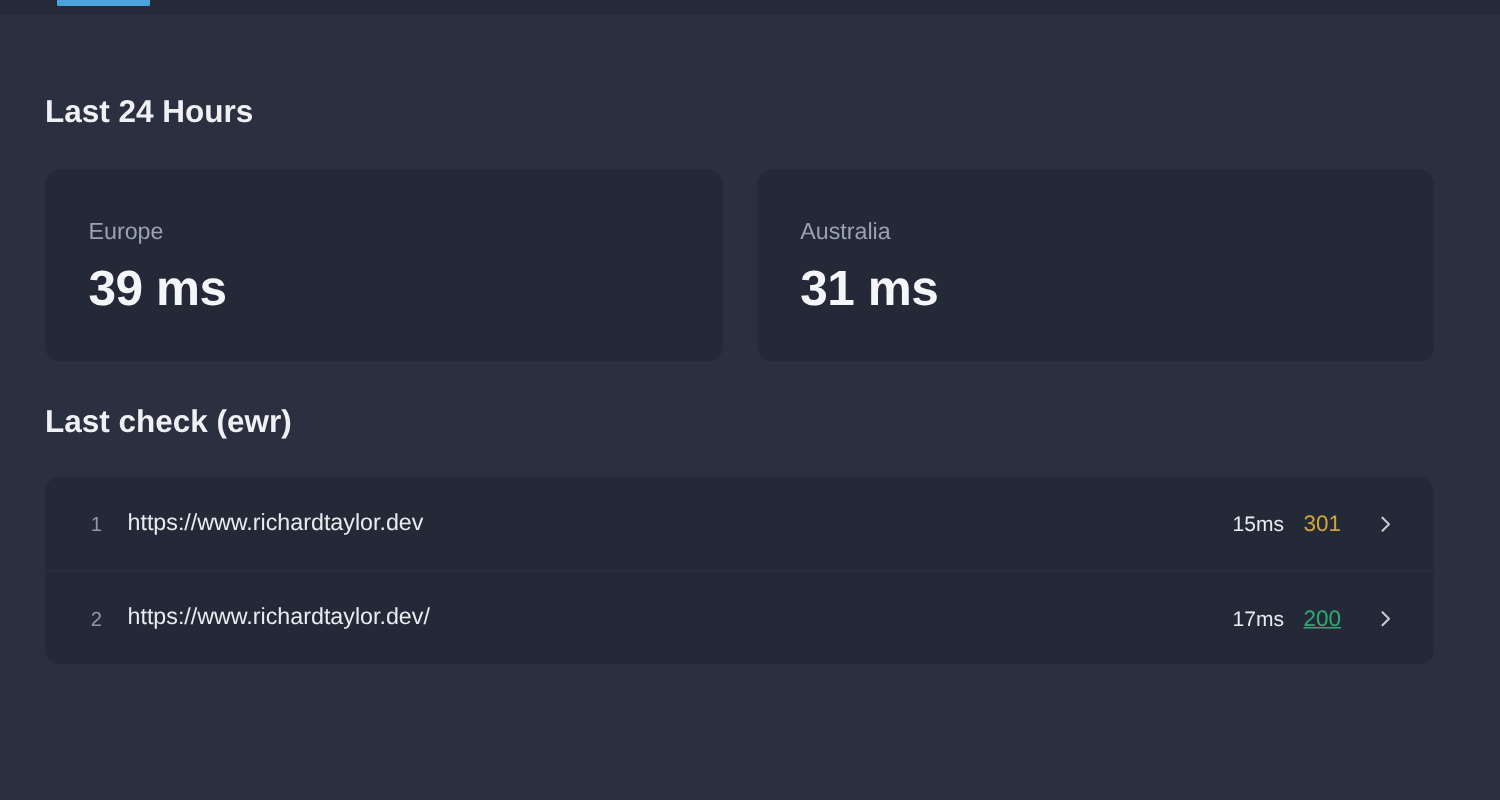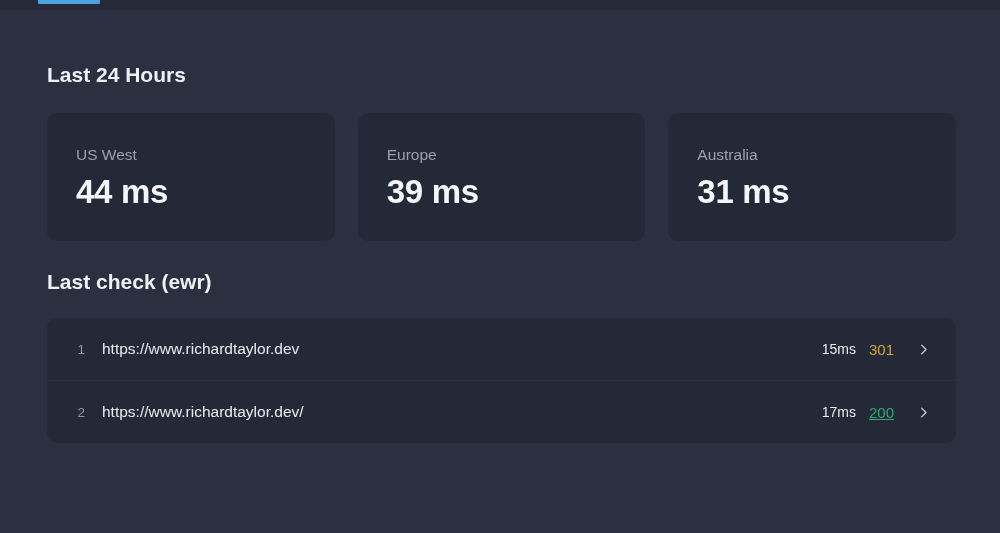--- a/index.html
+++ b/index.html
@@ -14,21 +14,21 @@
     position:relative;
     height:10px;
     background:#262A38;
   }
   .tab-underline {
     position:absolute;
     left:38px; top:0;
     width:62px; height:4px;
     border-radius:0 0 1px 1px;
   }
-  .content { padding:0 44px 0 47px; }
+  .content { padding:0 44px 0 30px; }
 
   .section-heading {
     color:#EEF0F4;
     font-size:21px;
     font-weight:700;
     line-height:28px;
   }
   .heading-latency { margin-top:51px; }
   .heading-lastcheck { margin-top:27px; }
 
@@ -105,24 +105,20 @@
 <div class="top-strip">
   <div class="tab-underline" style="background-color: rgb(75, 163, 220);"></div>
 </div>
 
 <div class="content">
 
   <h2 class="section-heading heading-latency">Last 24 Hours</h2>
 
   <div class="cards">
     <div class="card">
-      <div class="card-label">US West</div>
-      <div class="card-value">44 ms</div>
-    </div>
-    <div class="card">
       <div class="card-label">Europe</div>
       <div class="card-value">39 ms</div>
     </div>
     <div class="card">
       <div class="card-label">Australia</div>
       <div class="card-value">31 ms</div>
     </div>
   </div>
 
   <h2 class="section-heading heading-lastcheck">Last check (ewr)</h2>

